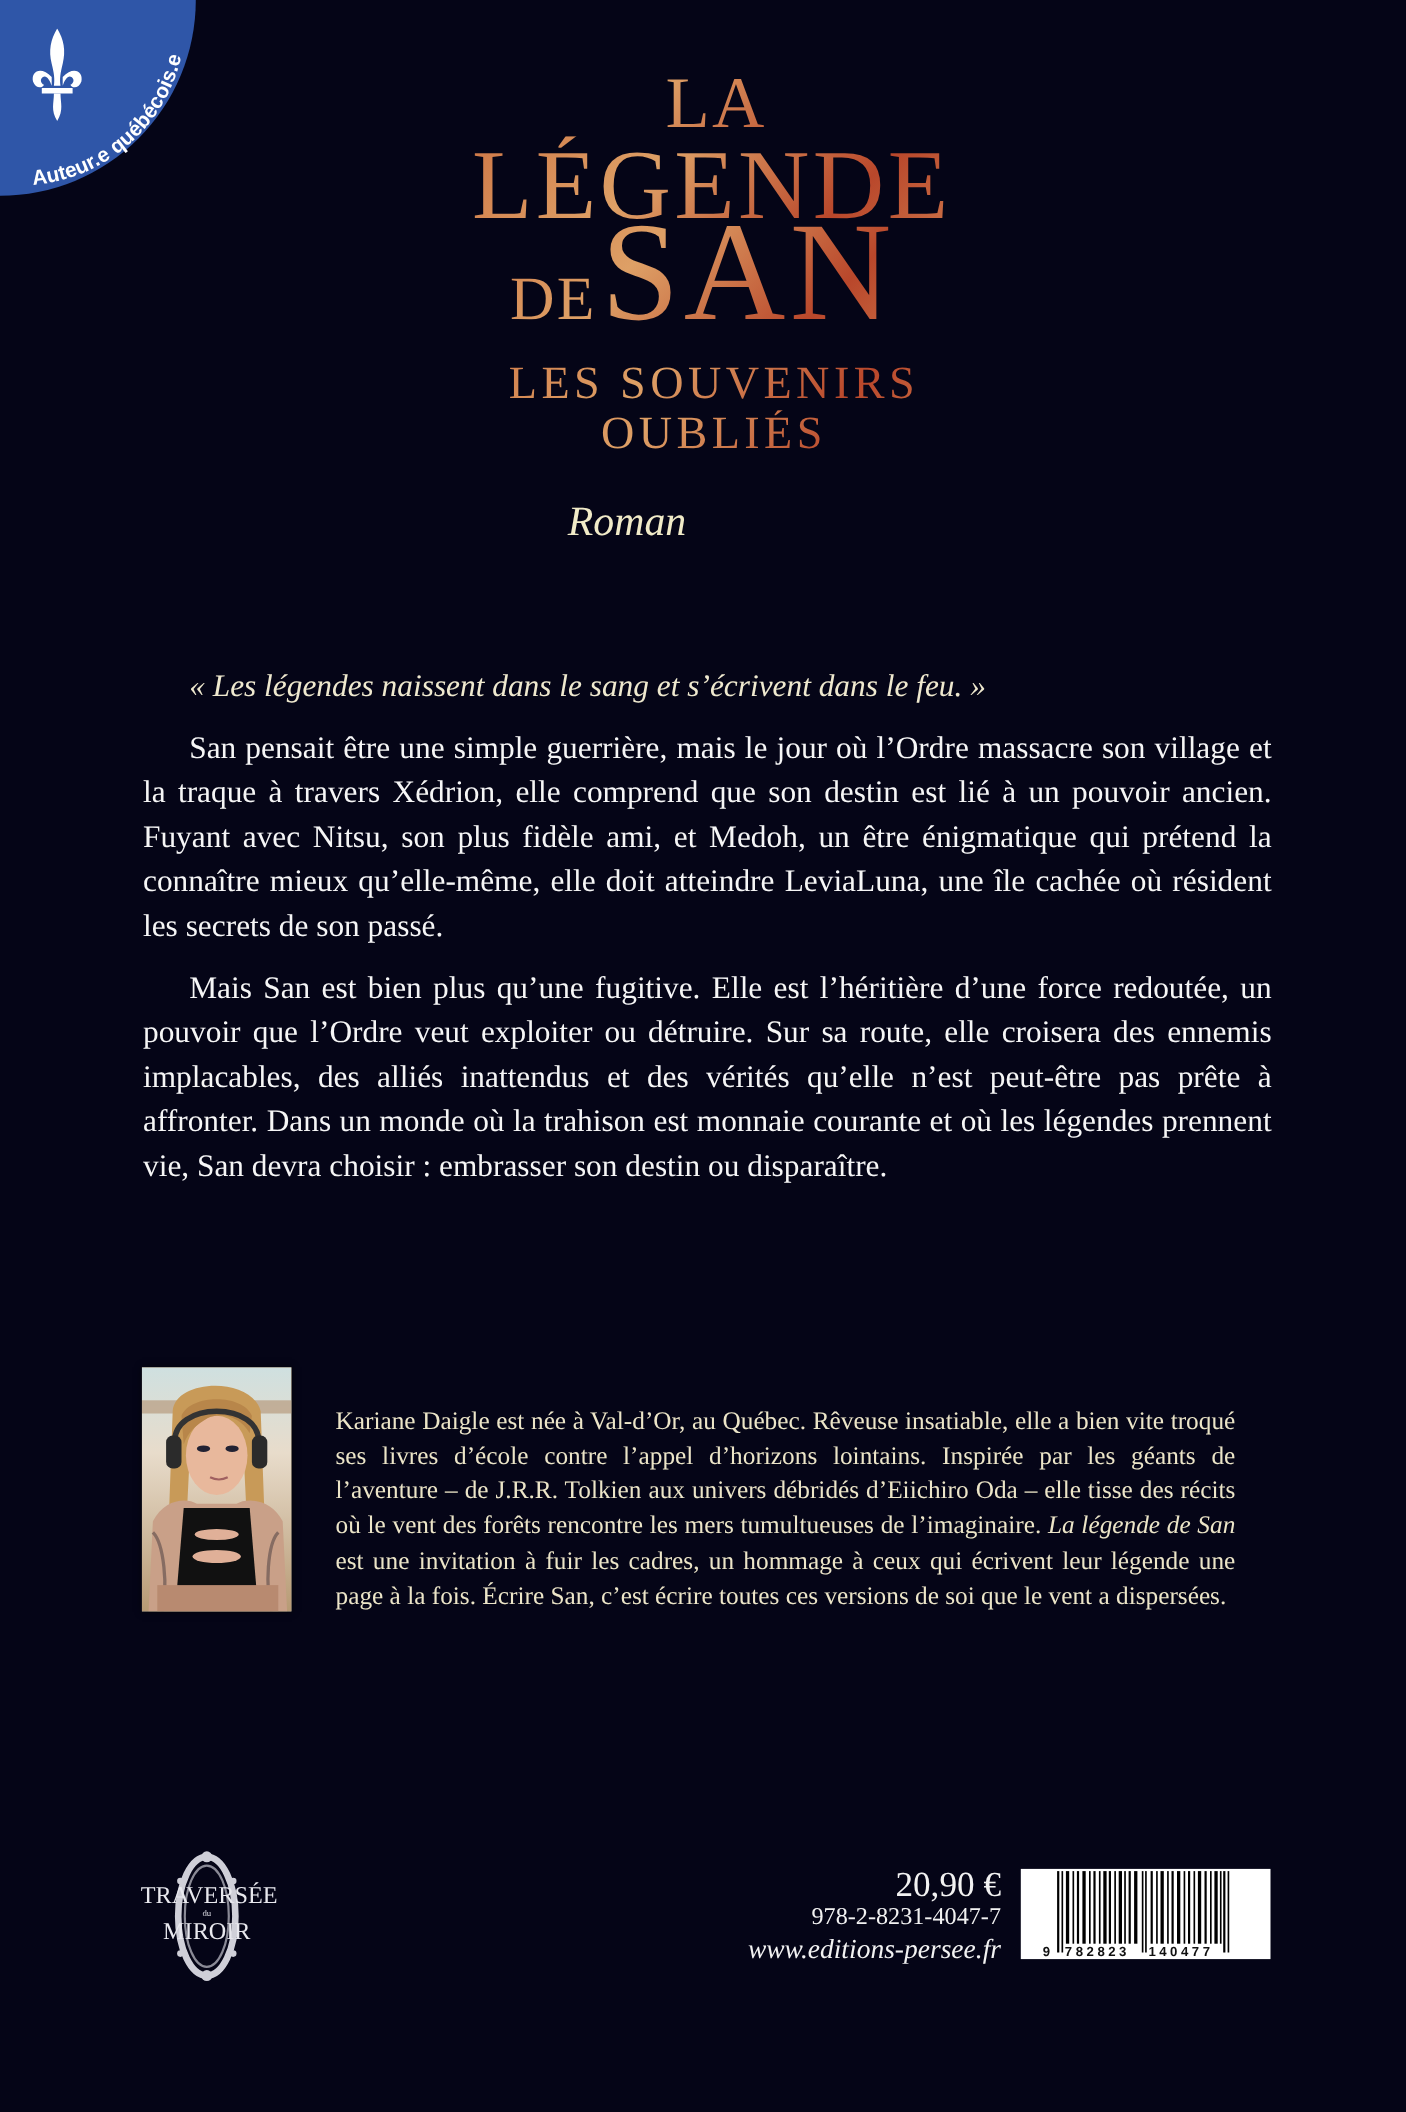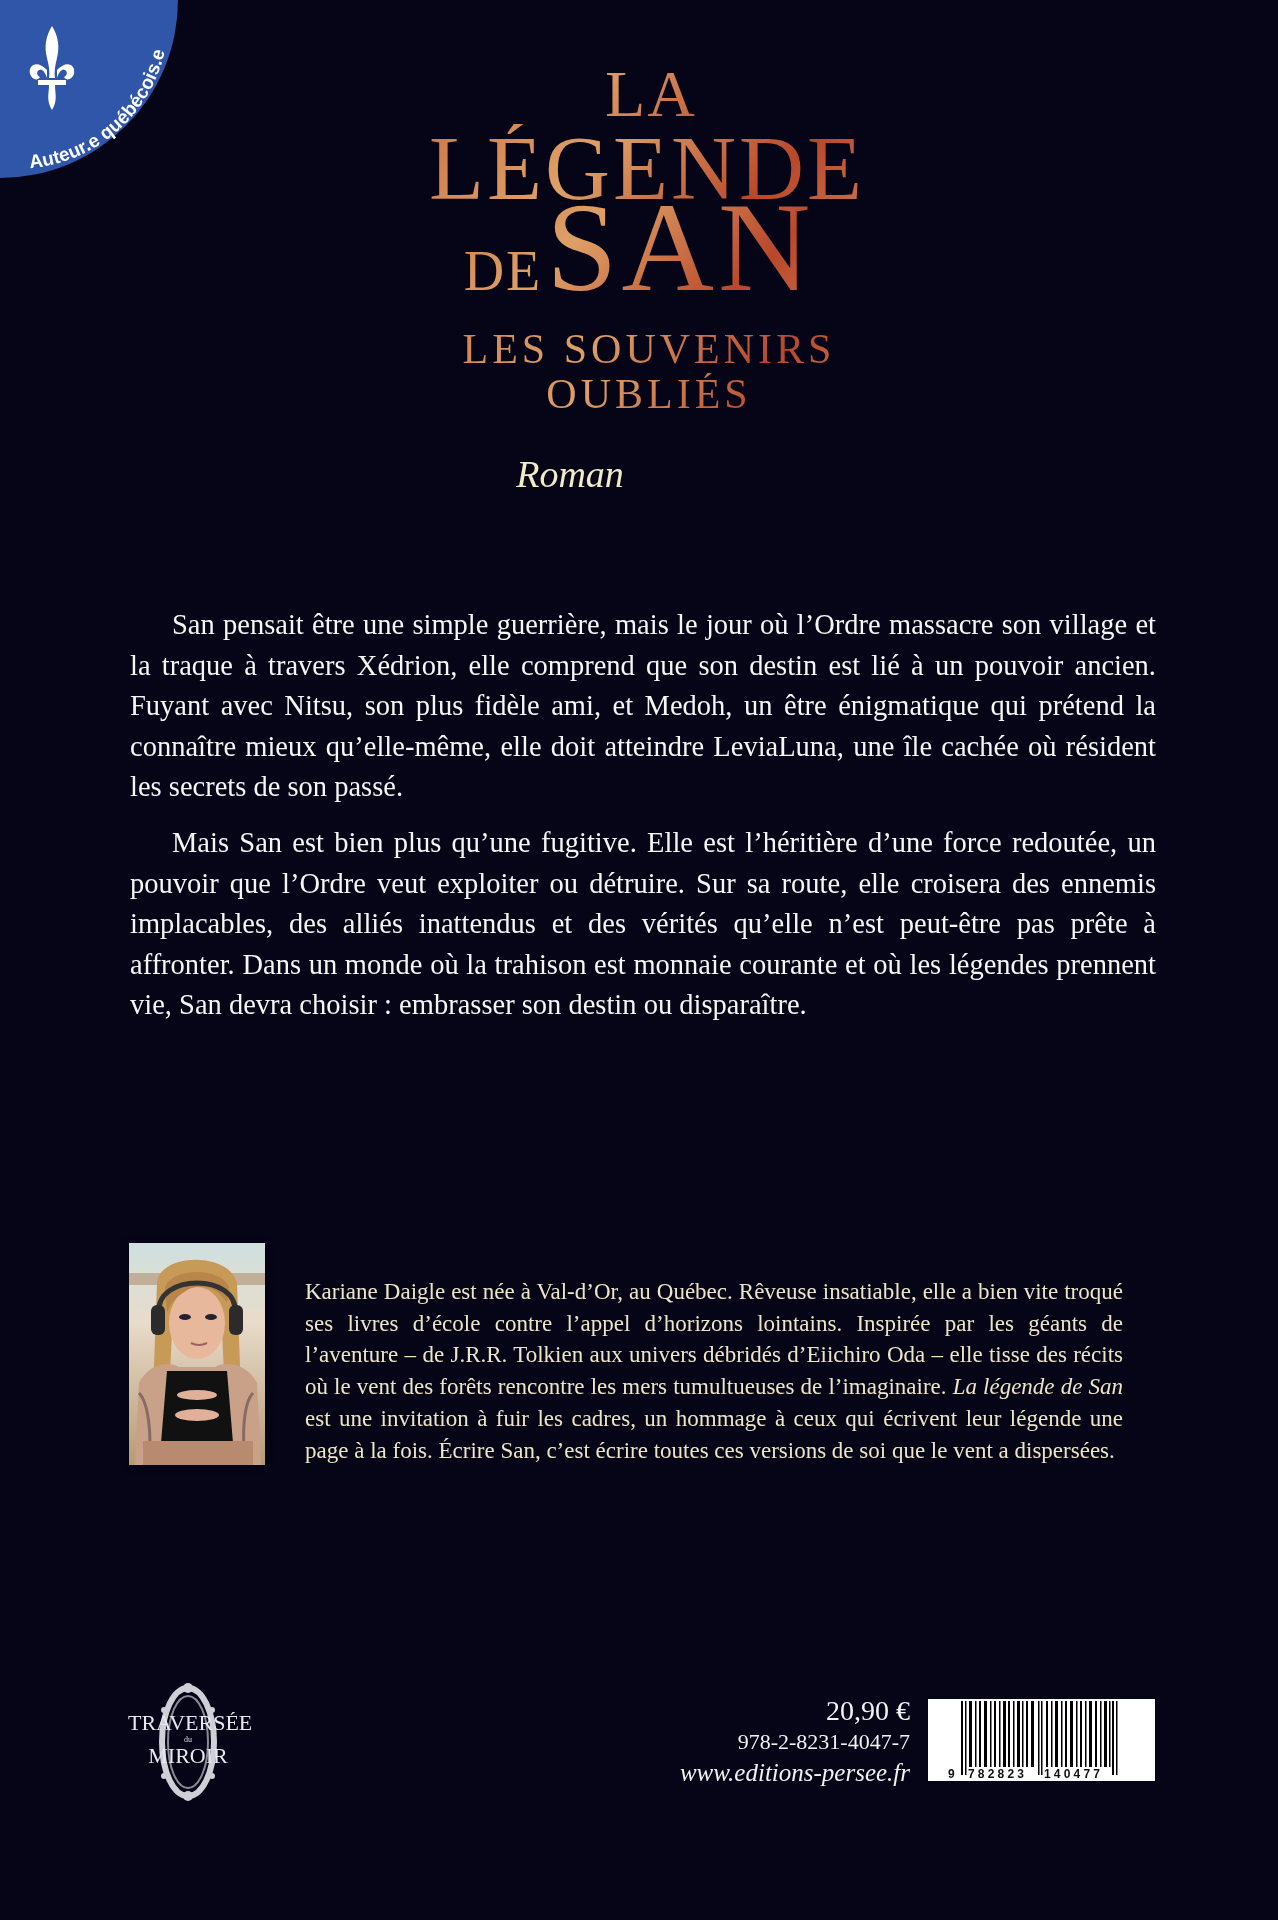--- a/index.html
+++ b/index.html
@@ -79,21 +79,21 @@
     left: 128px; top: 1736px; width: 120px; text-align: center;
     color: #dcdce4; font-size: 8px; line-height: 1;
   }
   #logo-miroir {
     left: 128px; top: 1745px; width: 120px; text-align: center;
     color: #e8e8ee; font-size: 22px; line-height: 1;
   }
 
   
   .meta { right: 368px; text-align: right; color: #f2f2f2; white-space: nowrap; line-height: 1; }
-  #price { top: 1697px; font-size: 28px; }
+  #price { top: 1697px; font-size: 32px; }
   #isbn { top: 1731px; font-size: 22px; }
   #url { top: 1760px; font-size: 25px; font-style: italic; }
 
   
   #barcode {
     left: 928px; top: 1699px; width: 227px; height: 82px;
     background: #ffffff;
   }
   #barcode-svg { position: absolute; left: 0; top: 0; }
 </style>
@@ -123,20 +123,21 @@
 <div id="t-legende" class="title-word">LÉGENDE</div>
 <div id="t-de-san" class="title-word">
   <span id="t-de">DE</span><span id="t-san">SAN</span>
 </div>
 <div id="t-sub1" class="title-word">LES SOUVENIRS</div>
 <div id="t-sub2" class="title-word">OUBLIÉS</div>
 
 <div id="genre" class="abs">Roman</div>
 
 <div id="blurb" class="abs">
+  <p class="quote">« Les légendes naissent dans le sang et s’écrivent dans le feu. »</p>
   <p>San pensait être une simple guerrière, mais le jour où l’Ordre massacre son village et la traque à travers Xédrion, elle comprend que son destin est lié à un pouvoir ancien. Fuyant avec Nitsu, son plus fidèle ami, et Medoh, un être énigmatique qui prétend la connaître mieux qu’elle-même, elle doit atteindre LeviaLuna, une île cachée où résident les secrets de son passé.</p>
   <p>Mais San est bien plus qu’une fugitive. Elle est l’héritière d’une force redoutée, un pouvoir que l’Ordre veut exploiter ou détruire. Sur sa route, elle croisera des ennemis implacables, des alliés inattendus et des vérités qu’elle n’est peut-être pas prête à affronter. Dans un monde où la trahison est monnaie courante et où les légendes prennent vie, San devra choisir : embrasser son destin ou disparaître.</p>
 </div>
 
 <div id="photo" class="abs">
   <svg width="136" height="222" viewBox="0 0 136 222">
     <defs>
       <linearGradient id="bg" x1="0" y1="0" x2="0" y2="1">
         <stop offset="0" stop-color="#cfe0e0"></stop>
         <stop offset="0.35" stop-color="#e8dccb"></stop>

